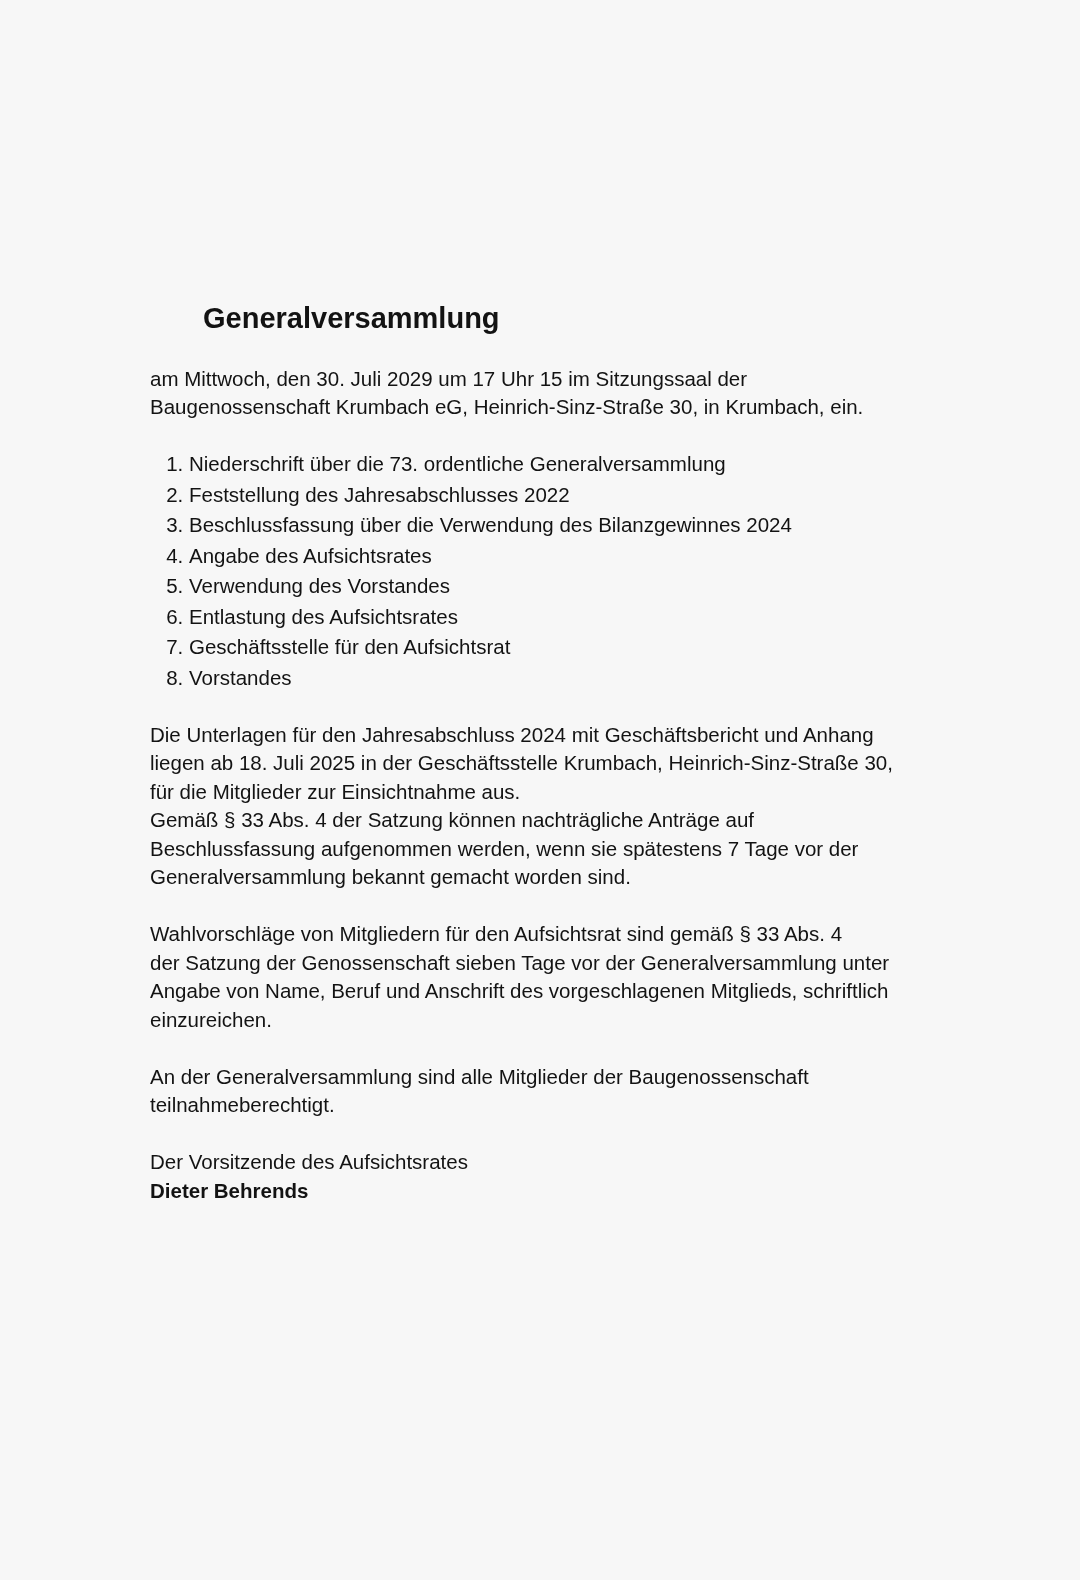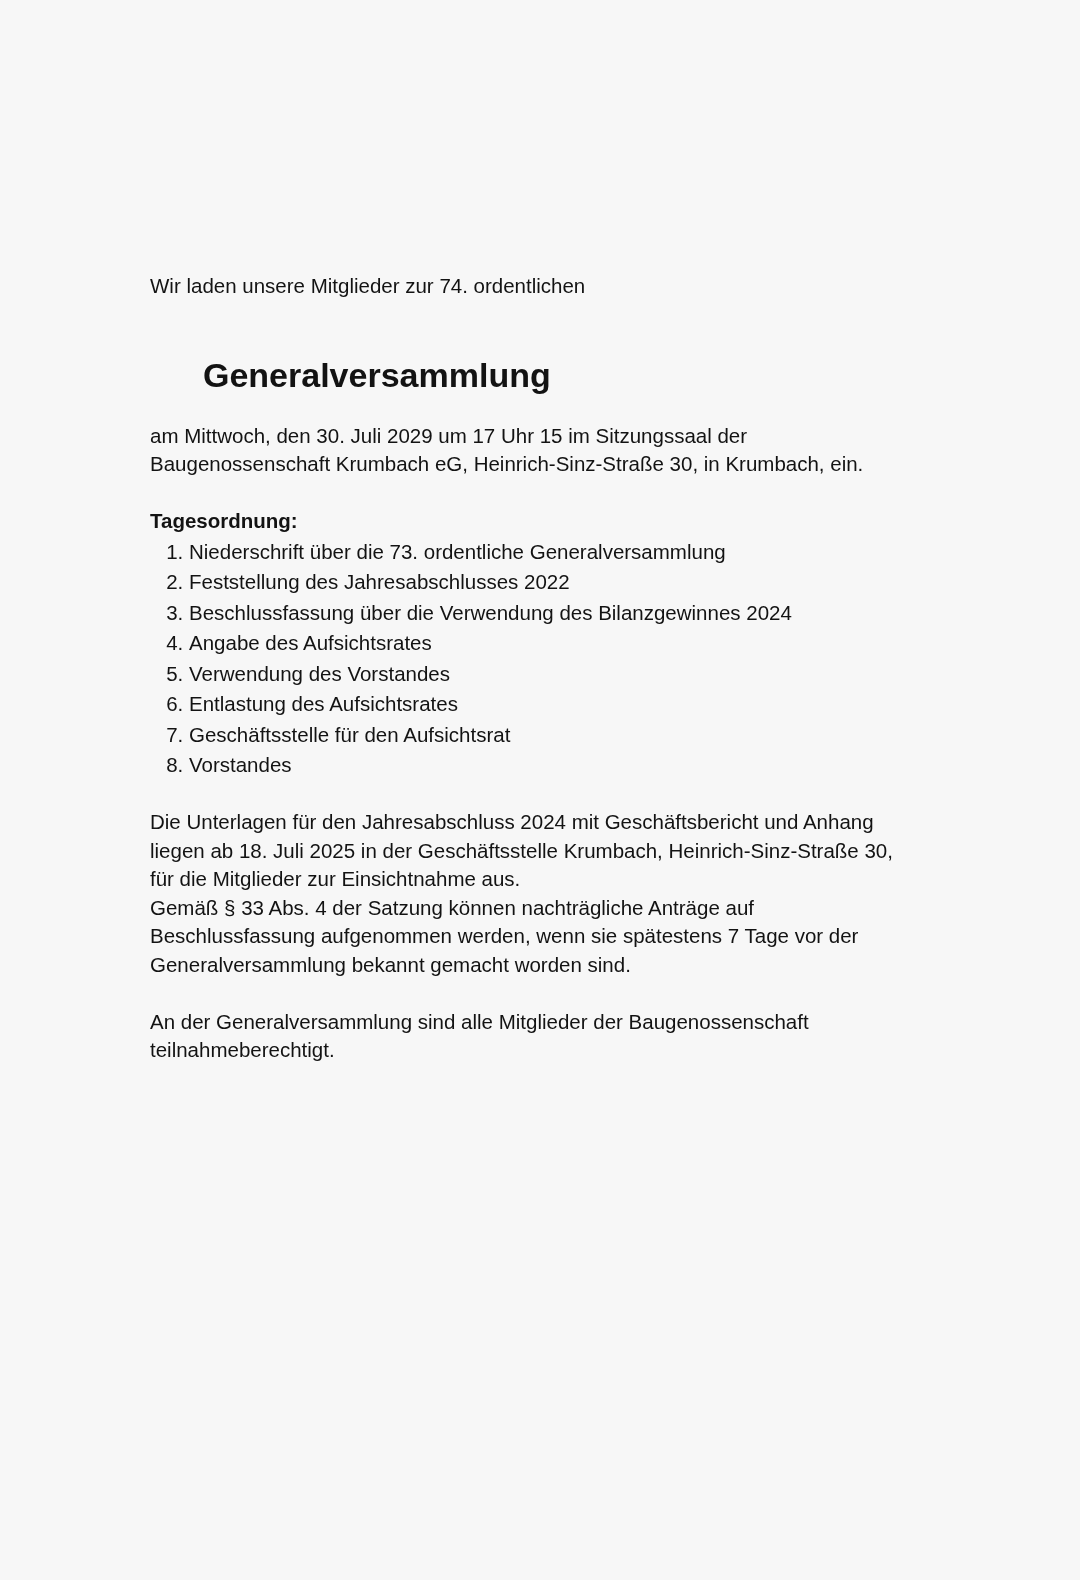--- a/index.html
+++ b/index.html
@@ -26,21 +26,21 @@
   }
   .content p,
   .content .block {
     margin: 0 0 28.5px 0;
     white-space: pre-line;
   }
   .bold {
     font-weight: 700;
   }
   h1.doc-title {
-    font-size: 34px;
+    font-size: 29px;
     line-height: 36px;
     font-weight: 700;
     margin: 0 0 28.5px 53px;
     white-space: nowrap;
   }
   .agenda-heading {
     font-weight: 700;
     margin: 0;
   }
   ol.agenda-list {
@@ -55,45 +55,51 @@
   .closing div {
     white-space: pre-line;
   }
 </style>
 </head>
 <body>
 
 <div class="content">
 
   <div class="block">
-    <div>Wir laden unsere Mitglieder zur 74. ordentlichen</div>
   </div>
 
   <h1 class="doc-title">Generalversammlung</h1>
 
   <p>am Mittwoch, den 30. Juli 2029 um 17 Uhr 15 im Sitzungssaal der
 Baugenossenschaft Krumbach eG, Heinrich-Sinz-Straße 30, in Krumbach, ein.</p>
 
-  <div class="agenda-heading">Tagesordnung:</div>
   <ol class="agenda-list">
     <li>Niederschrift über die 73. ordentliche Generalversammlung</li>
     <li>Feststellung des Jahresabschlusses 2022</li>
     <li>Beschlussfassung über die Verwendung des Bilanzgewinnes 2024</li>
     <li>Angabe des Aufsichtsrates</li>
     <li>Verwendung des Vorstandes</li>
     <li>Entlastung des Aufsichtsrates</li>
     <li>Geschäftsstelle für den Aufsichtsrat</li>
     <li>Vorstandes</li>
   </ol>
 
   <p>Die Unterlagen für den Jahresabschluss 2024 mit Geschäftsbericht und Anhang
 liegen ab 18. Juli 2025 in der Geschäftsstelle Krumbach, Heinrich-Sinz-Straße 30,
 für die Mitglieder zur Einsichtnahme aus.
 Gemäß § 33 Abs. 4 der Satzung können nachträgliche Anträge auf
 Beschlussfassung aufgenommen werden, wenn sie spätestens 7 Tage vor der
 Generalversammlung bekannt gemacht worden sind.</p>
 
+  <p>Wahlvorschläge von Mitgliedern für den Aufsichtsrat sind gemäß § 33 Abs. 4
+der Satzung der Genossenschaft sieben Tage vor der Generalversammlung unter
+Angabe von Name, Beruf und Anschrift des vorgeschlagenen Mitglieds, schriftlich
+einzureichen.</p>
 
   <p>An der Generalversammlung sind alle Mitglieder der Baugenossenschaft
 teilnahmeberechtigt.</p>
 
+  <div class="closing">
+    <div>Der Vorsitzende des Aufsichtsrates</div>
+    <div class="bold">Dieter Behrends</div>
+  </div>
 
 </div>
 
 </body></html>

